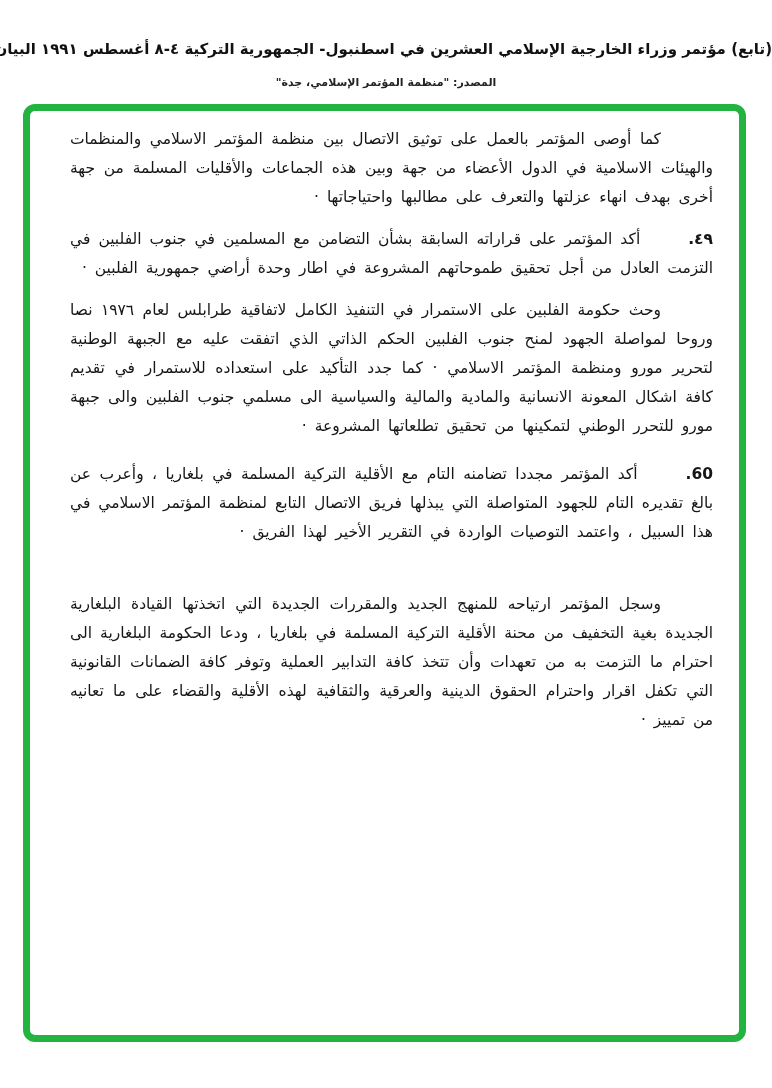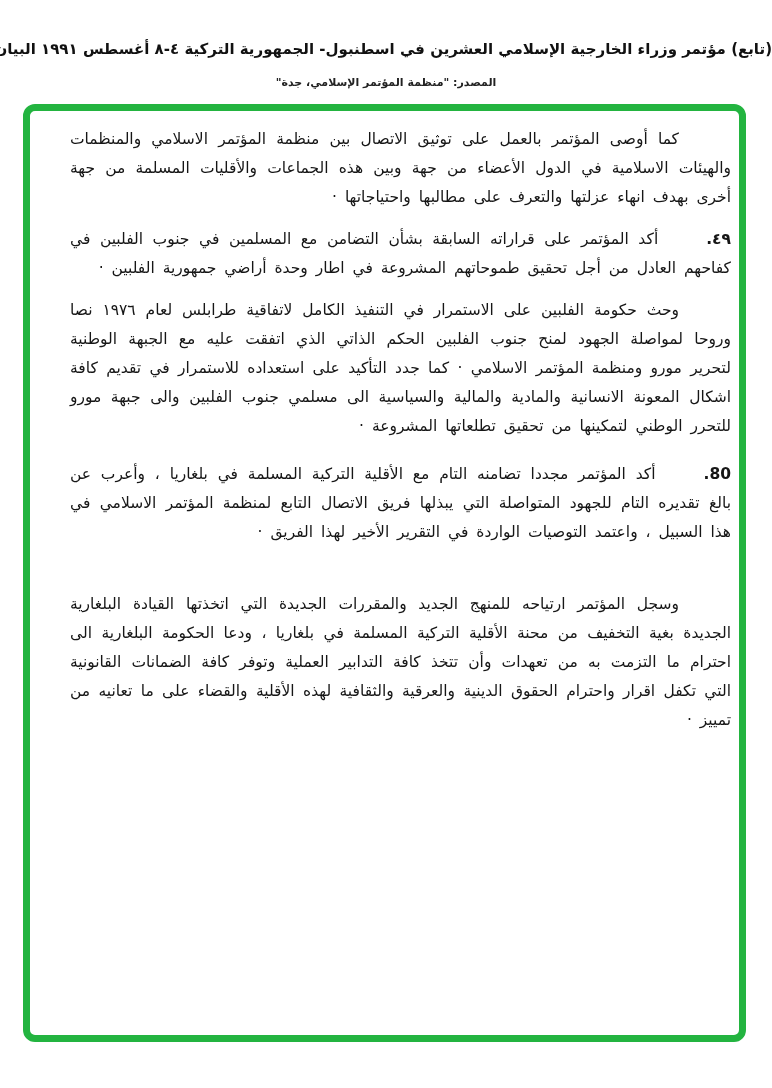--- a/index.html
+++ b/index.html
@@ -39,21 +39,21 @@
     left: 23px; top: 104px;
     width: 723px; height: 938px;
     box-sizing: border-box;
     border: 7px solid #23b440;
     border-radius: 12px;
     background: #ffffff;
   }
   .doc-body {
     direction: rtl;
     box-sizing: border-box;
-    padding: 14px 8px 0 40px;
+    padding: 14px 26px 0 40px;
     color: #1a1a1a;
   }
   .para {
     font-size: 15.5px;
     line-height: 29px;
     text-align: justify;
     word-spacing: 3px;
     margin: 0 0 13px 0;
     color: #161616;
   }
@@ -85,30 +85,30 @@
   <div class="source">المصدر: "منظمة المؤتمر الإسلامي، جدة"</div>
 
   <div class="frame" style="border-color: rgb(35, 180, 64);">
     <div class="doc-body">
 
       <div class="para indent">
         <span>كما أوصى المؤتمر بالعمل على توثيق الاتصال بين منظمة المؤتمر الاسلامي والمنظمات والهيئات الاسلامية في الدول الأعضاء من جهة وبين هذه الجماعات والأقليات المسلمة من جهة أخرى بهدف انهاء عزلتها والتعرف على مطالبها واحتياجاتها ·</span>
       </div>
 
       <div class="para">
-        <span class="pnum">٤٩.</span><span>أكد المؤتمر على قراراته السابقة بشأن التضامن مع المسلمين في جنوب الفلبين في كفاحهم العادل من أجل تحقيق طموحاتهم المشروعة في اطار وحدة أراضي جمهورية الفلبين ·</span>
+        <span class="pnum">٤٩.</span><span>أكد المؤتمر على قراراته السابقة بشأن التضامن مع المسلمين في جنوب الفلبين في التزمت العادل من أجل تحقيق طموحاتهم المشروعة في اطار وحدة أراضي جمهورية الفلبين ·</span>
       </div>
 
 
       <div class="para indent">
         <span>وحث حكومة الفلبين على الاستمرار في التنفيذ الكامل لاتفاقية طرابلس لعام ١٩٧٦ نصا وروحا لمواصلة الجهود لمنح جنوب الفلبين الحكم الذاتي الذي اتفقت عليه مع الجبهة الوطنية لتحرير مورو ومنظمة المؤتمر الاسلامي · كما جدد التأكيد على استعداده للاستمرار في تقديم كافة اشكال المعونة الانسانية والمادية والمالية والسياسية الى مسلمي جنوب الفلبين والى جبهة مورو للتحرر الوطني لتمكينها من تحقيق تطلعاتها المشروعة ·</span>
       </div>
 
       <div class="para gap-md">
-        <span class="pnum">80.</span><span>أكد المؤتمر مجددا تضامنه التام مع الأقلية التركية المسلمة في بلغاريا ، وأعرب عن بالغ تقديره التام للجهود المتواصلة التي يبذلها فريق الاتصال التابع لمنظمة المؤتمر الاسلامي في هذا السبيل ، واعتمد التوصيات الواردة في التقرير الأخير لهذا الفريق ·</span>
+        <span class="pnum">60.</span><span>أكد المؤتمر مجددا تضامنه التام مع الأقلية التركية المسلمة في بلغاريا ، وأعرب عن بالغ تقديره التام للجهود المتواصلة التي يبذلها فريق الاتصال التابع لمنظمة المؤتمر الاسلامي في هذا السبيل ، واعتمد التوصيات الواردة في التقرير الأخير لهذا الفريق ·</span>
       </div>
 
       <div class="para indent gap-lg">
         <span>وسجل المؤتمر ارتياحه للمنهج الجديد والمقررات الجديدة التي اتخذتها القيادة البلغارية الجديدة بغية التخفيف من محنة الأقلية التركية المسلمة في بلغاريا ، ودعا الحكومة البلغارية الى احترام ما التزمت به من تعهدات وأن تتخذ كافة التدابير العملية وتوفر كافة الضمانات القانونية التي تكفل اقرار واحترام الحقوق الدينية والعرقية والثقافية لهذه الأقلية والقضاء على ما تعانيه من تمييز ·</span>
       </div>
 
     </div>
   </div>
 
   <div class="pagenum">٣٣</div>

